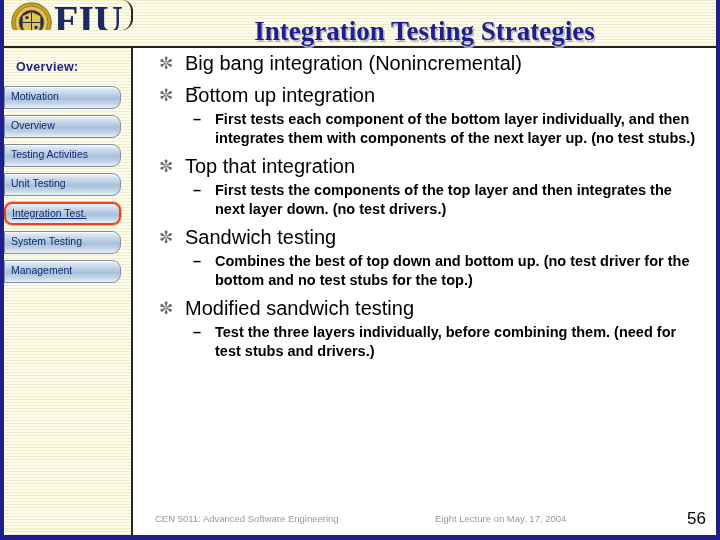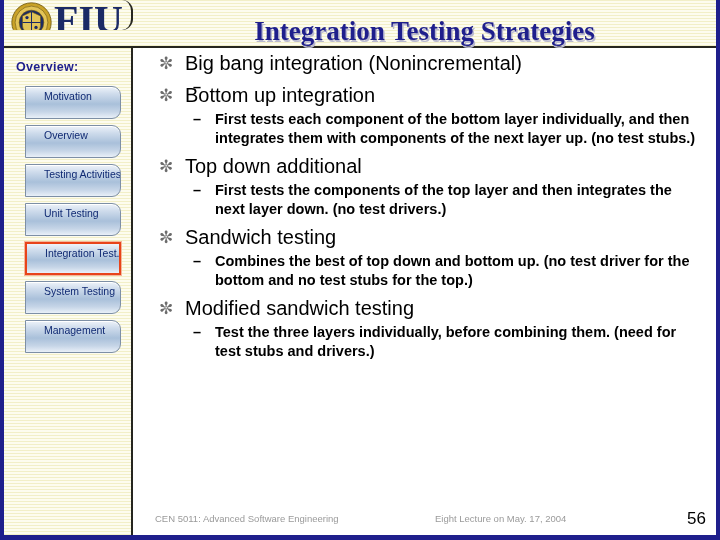--- a/index.html
+++ b/index.html
@@ -105,39 +105,40 @@
   }
   #sidebar-heading {
     font-size: 12.5px;
     font-weight: bold;
     color: #1f1f8c;
     margin: 6px 0 12px 12px;
     letter-spacing: 0.3px;
   }
   .nav-btn {
     position: relative;
-    margin: 0 10px 6px 21px;
-    height: 33px;
+    margin: 0 10px 6px 0;
+    height: 23px;
     line-height: 19px;
-    padding-left: 18px;
+    padding-left: 6px;
     font-size: 10.5px;
     color: #102a73;
     white-space: nowrap;
     overflow: hidden;
     border-radius: 0 9px 9px 0;
     background: linear-gradient(to bottom,
         #eef3fa 0%, #cfdcec 22%, #a9c0da 55%, #c6d5e7 80%, #e9f0f8 100%);
     border: 1px solid #7d8fa6;
     box-shadow: inset 0 1px 0 #ffffff;
     box-sizing: border-box;
   }
   .nav-btn.selected {
     border: 2px solid #e8441a;
-    border-radius: 0;
+    border-radius: 8px;
     box-shadow: 0 0 0 1px #f4b79c;
+    text-decoration: underline;
   }
 
   
   #content {
     position: absolute;
     left: 131px; top: 50px;
     right: 0; bottom: 0;
     background: #ffffff;
   }
   .lvl1 {
@@ -239,21 +240,21 @@
         <div class="nav-btn"><span>Management</span></div>
       </div>
   </div>
 
   <div id="content">
     <div id="sections">
         <div class="lvl1"><span class="bullet">✼</span><span>Big bang integration (Nonincremental)</span></div>
         <div class="lvl2"><span class="dash">–</span></div>
         <div class="lvl1"><span class="bullet">✼</span><span>Bottom up integration</span></div>
         <div class="lvl2"><span class="dash">–</span><span>First tests each component of the bottom layer individually, and then integrates them with components of the next layer up. (no test stubs.)</span></div>
-        <div class="lvl1"><span class="bullet">✼</span><span>Top down additional</span></div>
+        <div class="lvl1"><span class="bullet">✼</span><span>Top that integration</span></div>
         <div class="lvl2"><span class="dash">–</span><span>First tests the components of the top layer and then integrates the next layer down. (no test drivers.)</span></div>
         <div class="lvl1"><span class="bullet">✼</span><span>Sandwich testing</span></div>
         <div class="lvl2"><span class="dash">–</span><span>Combines the best of top down and bottom up. (no test driver for the bottom and no test stubs for the top.)</span></div>
         <div class="lvl1"><span class="bullet">✼</span><span>Modified sandwich testing</span></div>
         <div class="lvl2"><span class="dash">–</span><span>Test the three layers individually, before combining them. (need for test stubs and drivers.)</span></div>
       </div>
   </div>
 
   <div id="footer">
     <span id="footer-course">CEN 5011: Advanced Software Engineering</span>

